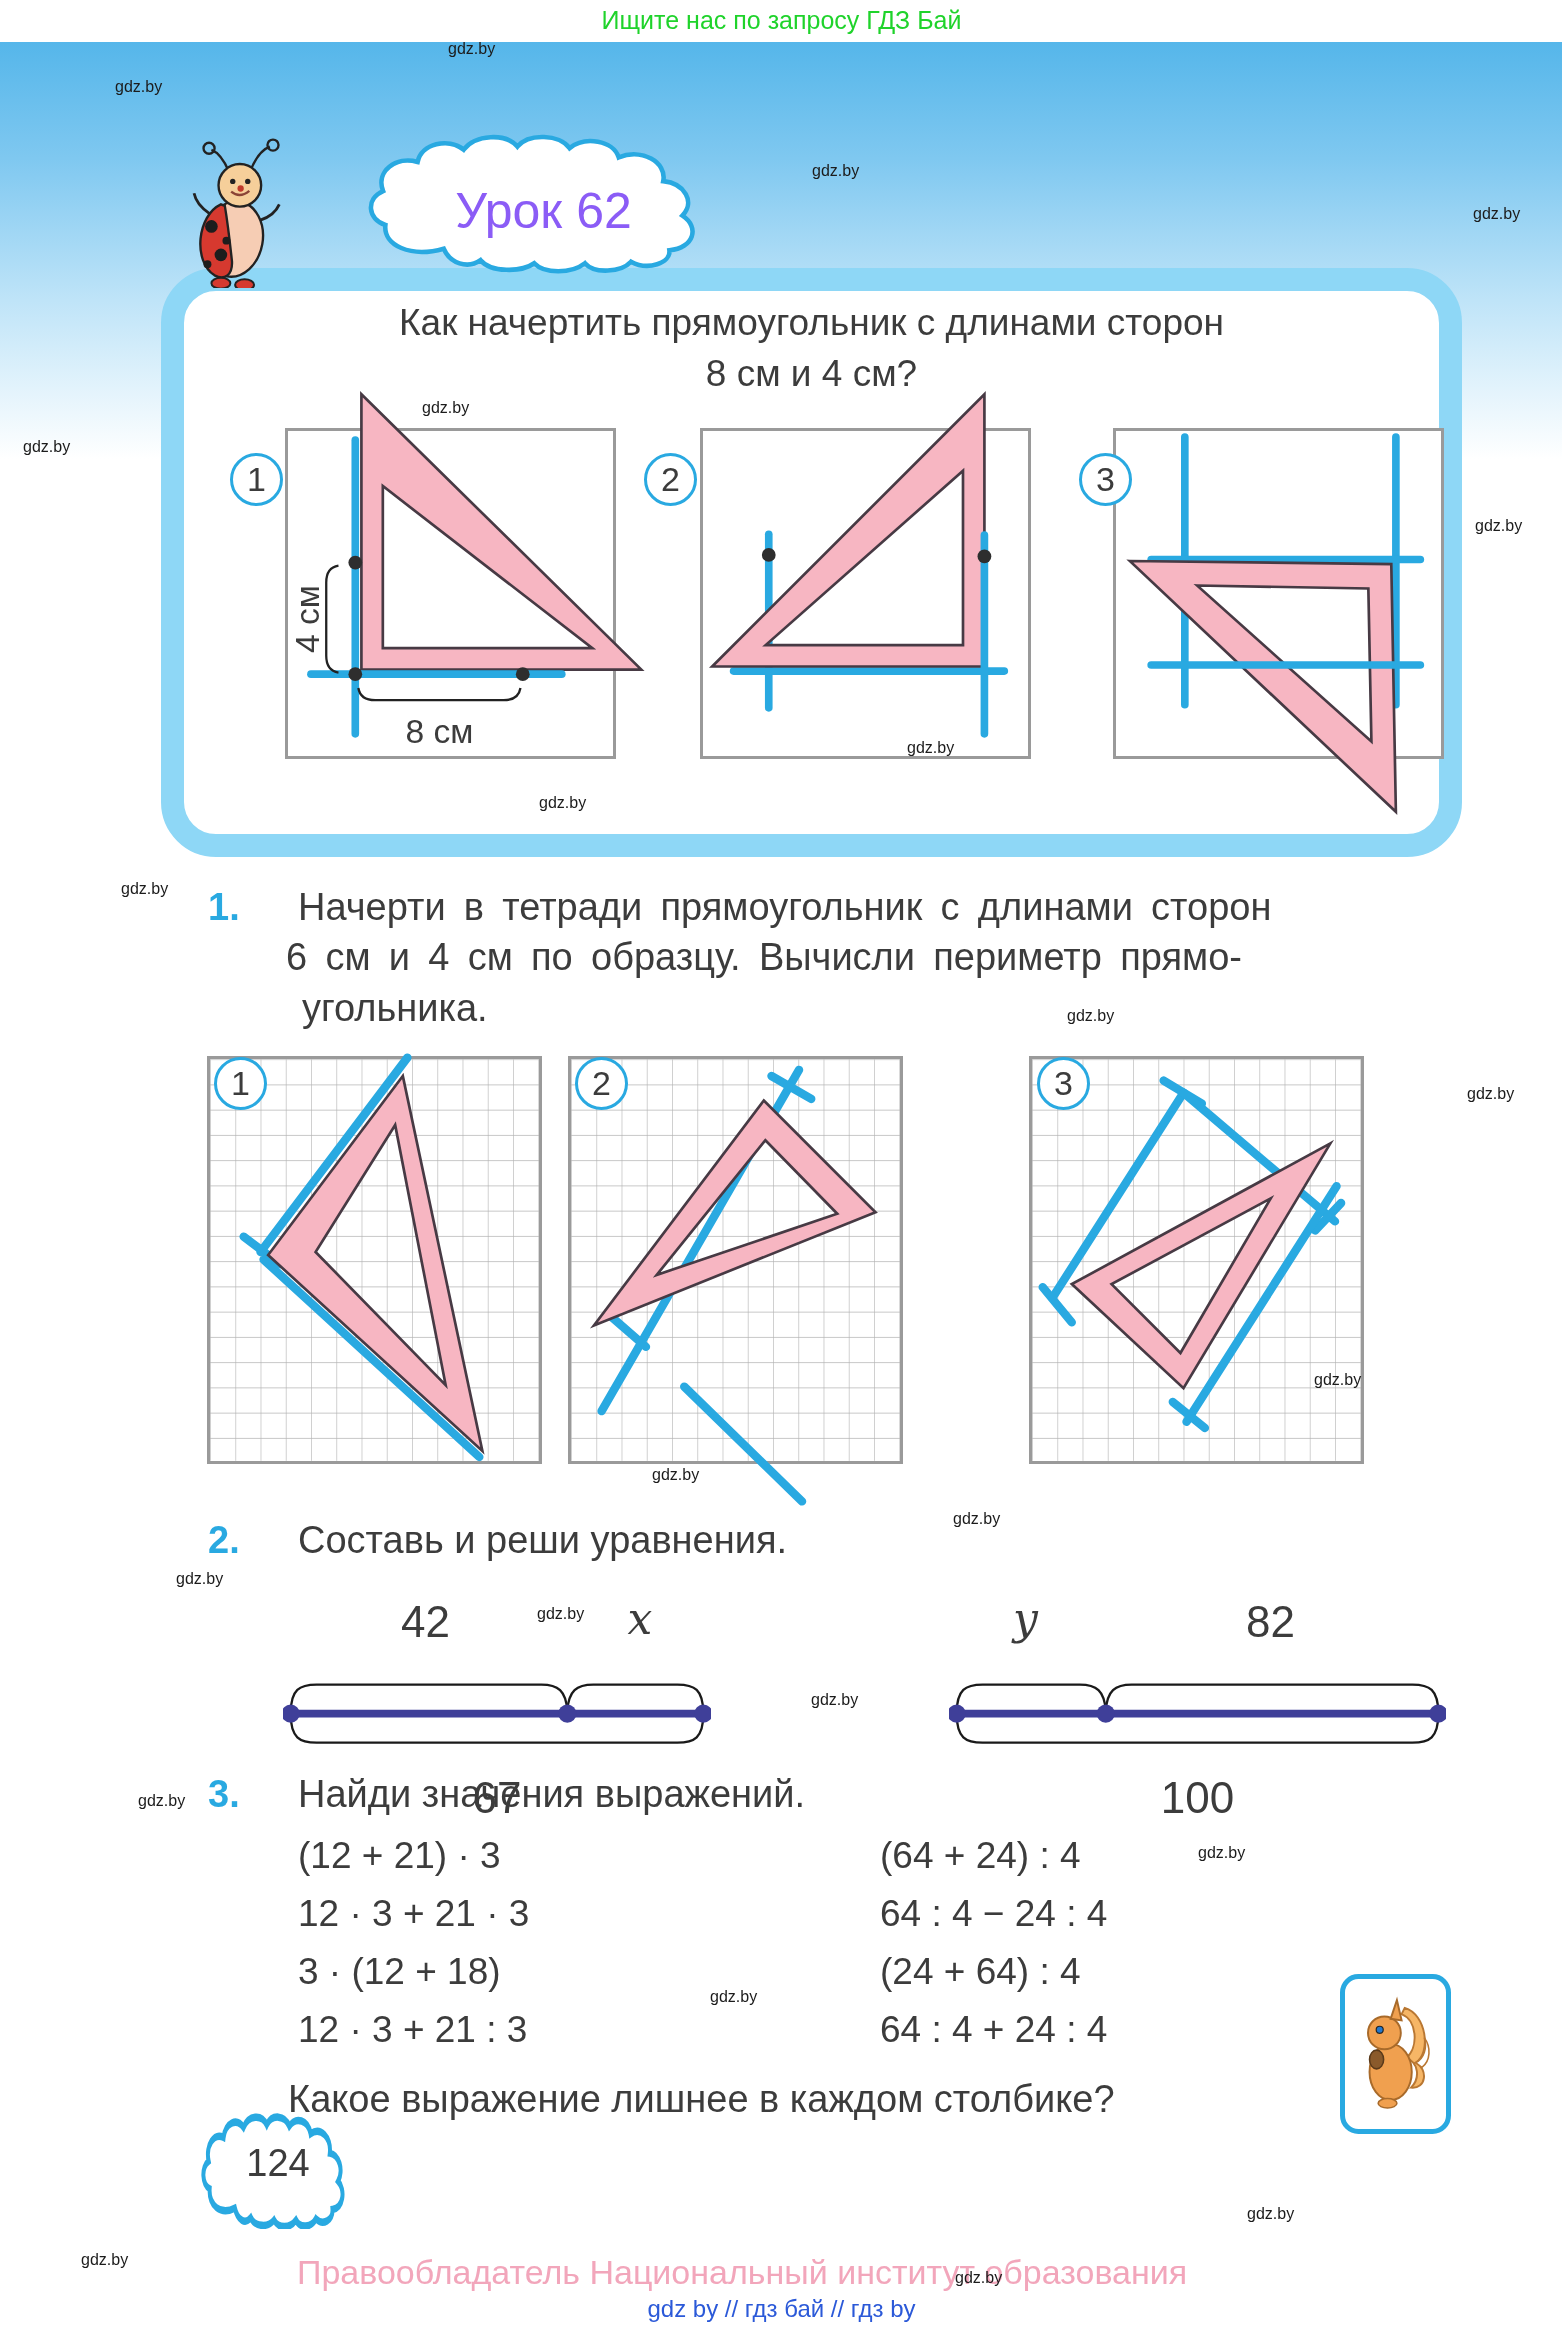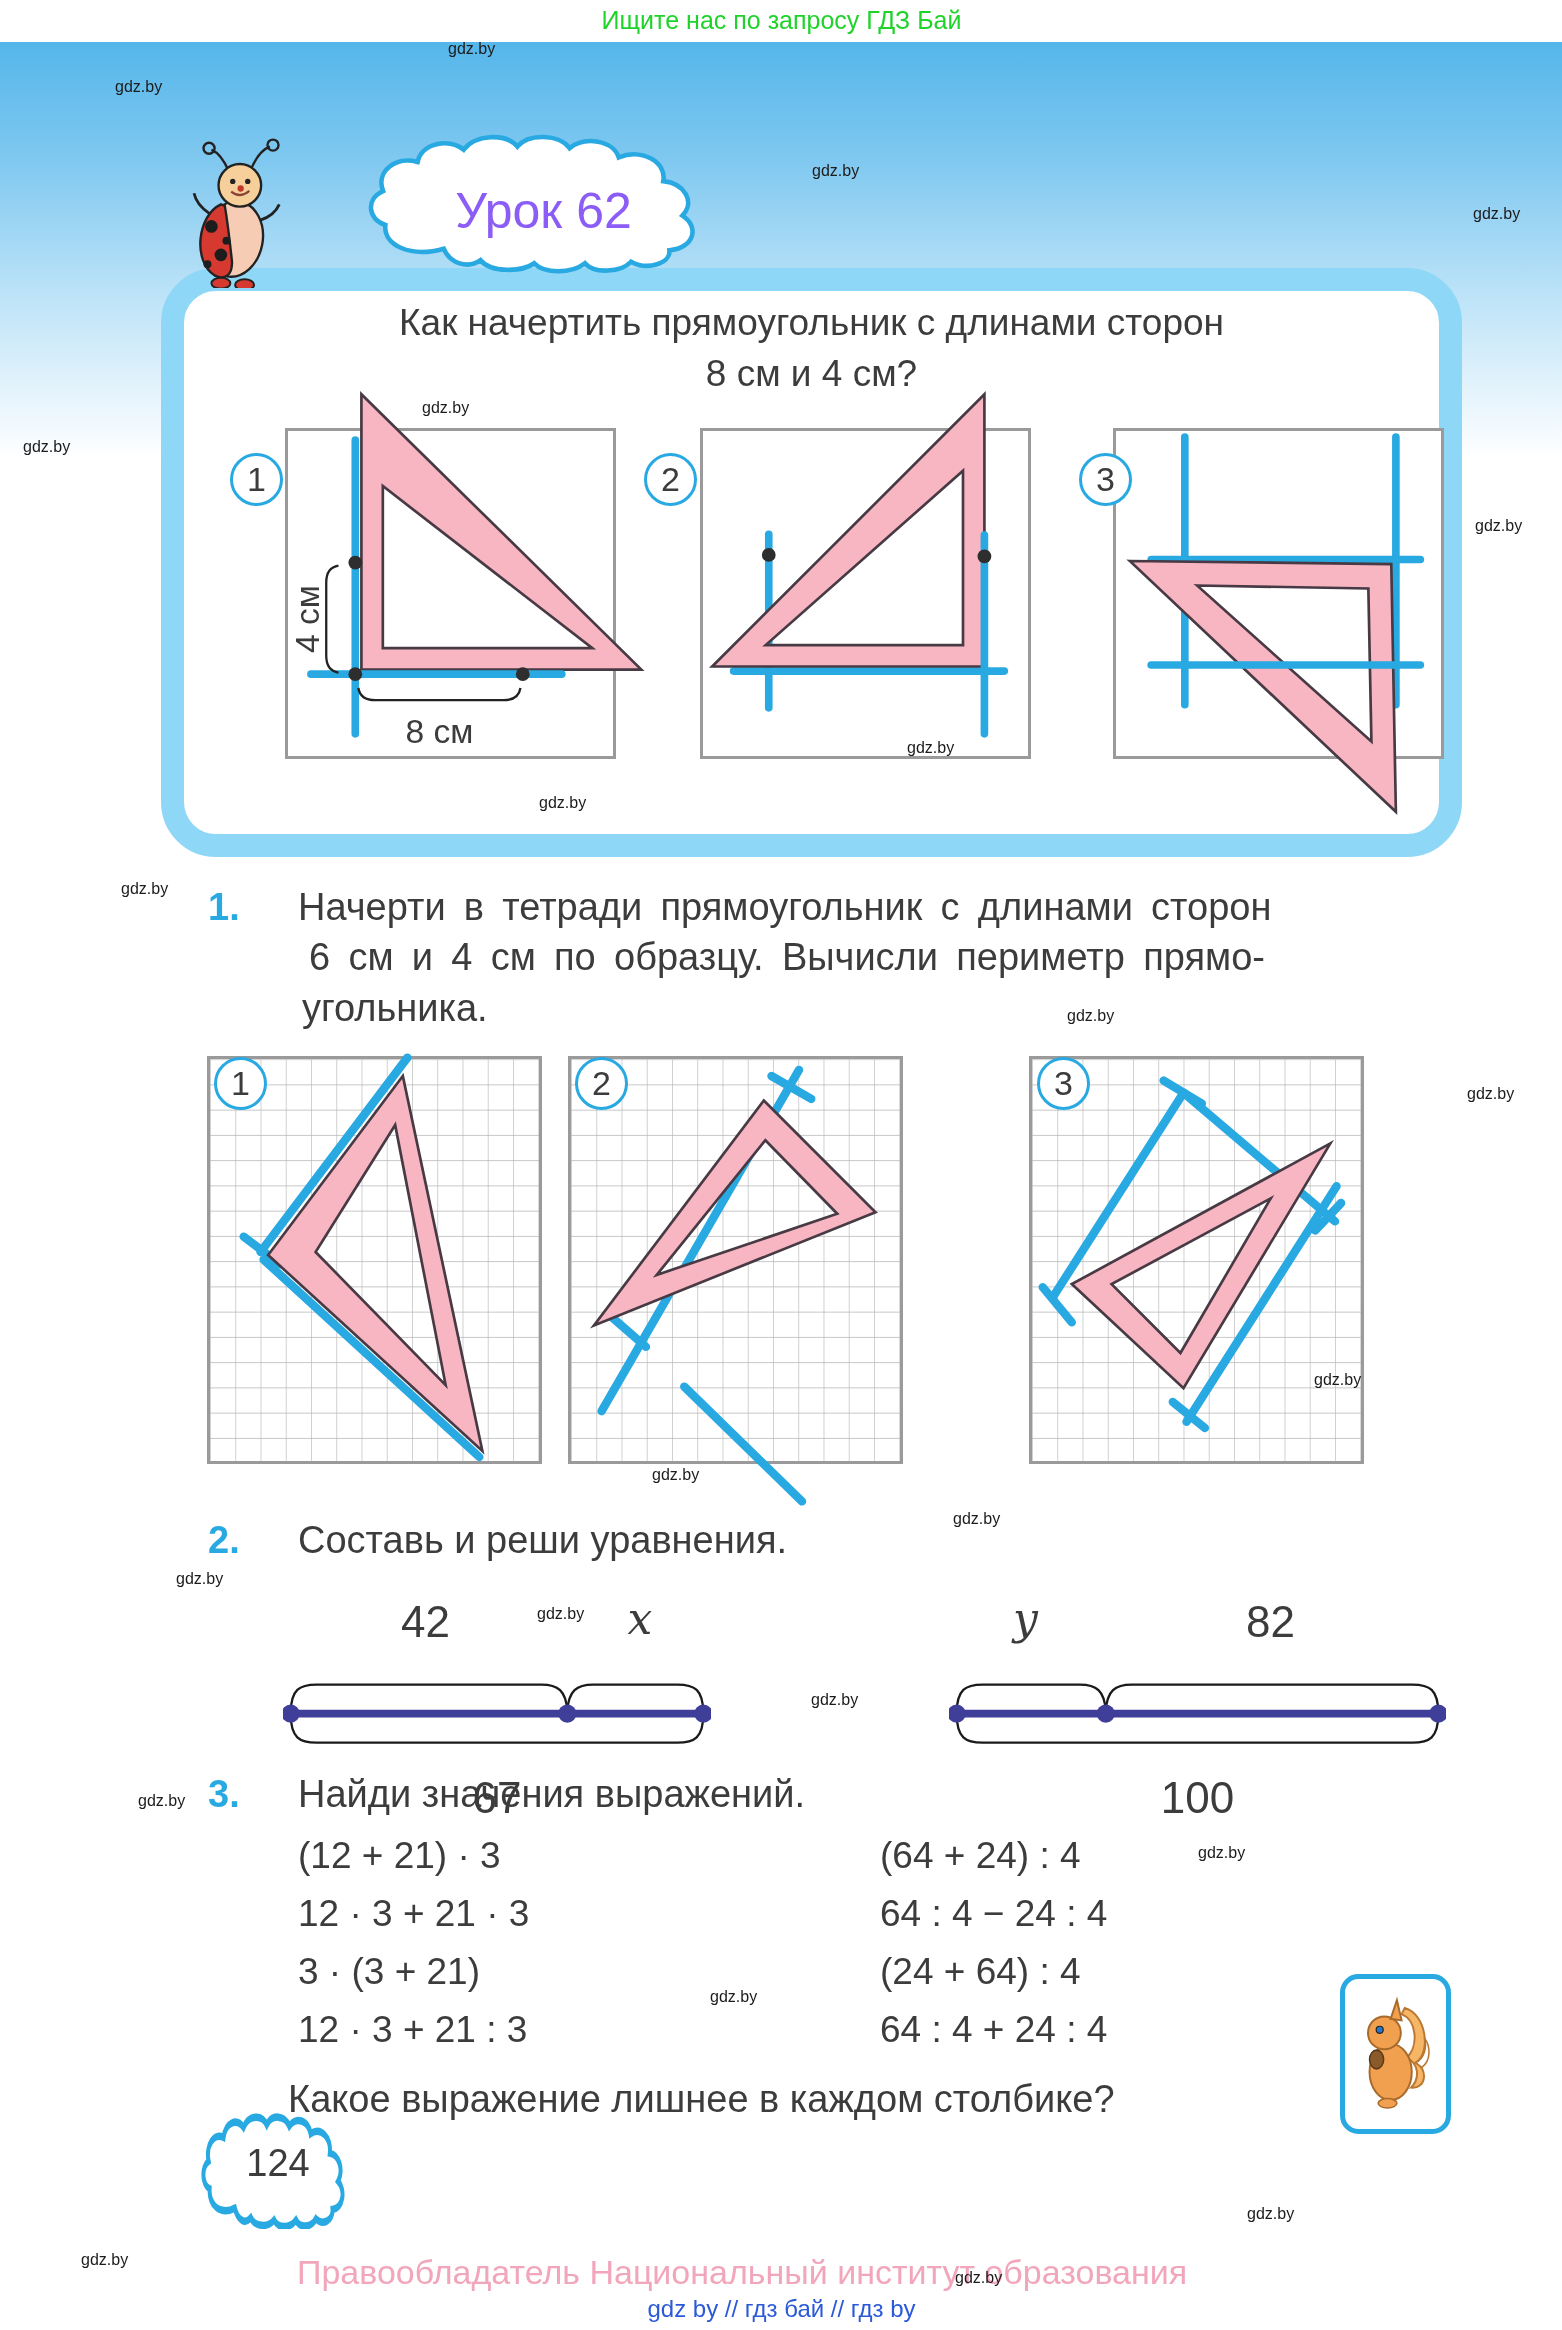--- a/index.html
+++ b/index.html
@@ -130,21 +130,21 @@
     <line x1="46" y1="306" x2="398" y2="306" stroke="#29a9e1" stroke-width="10" stroke-linecap="round"></line>
   </svg>
 </div>
 
 <div class="abs numcircle" style="left:230px;top:453px;">1</div>
 <div class="abs numcircle" style="left:644px;top:453px;">2</div>
 <div class="abs numcircle" style="left:1079px;top:453px;">3</div>
 
 <div class="abs tasknum" style="left:208px;top:886px;">1.</div>
 <div class="abs taskline" style="left:298px;top:886px;word-spacing:7.7px;">Начерти в тетради прямоугольник с длинами сторон</div>
-<div class="abs taskline" style="left:309px;top:936px;word-spacing:7.7px;">6 см и 4 см по образцу. Вычисли периметр прямо-</div>
+<div class="abs taskline" style="left:286px;top:936px;word-spacing:7.7px;">6 см и 4 см по образцу. Вычисли периметр прямо-</div>
 <div class="abs taskline" style="left:302px;top:987px;">угольника.</div>
 
 <div class="abs gpanel gp1">
   <svg width="329" height="402" viewBox="0 0 430 525">
     <defs>
         <pattern id="grid1" width="33" height="33" patternUnits="userSpaceOnUse">
       <path d="M33 0 H0 V33" fill="none" stroke="#b3b3b3" stroke-width="1.6"></path>
         </pattern>
       </defs>
     <rect x="0" y="0" width="430" height="525" fill="url(#grid1)"></rect>
@@ -221,21 +221,21 @@
   <circle cx="205" cy="62" r="12" fill="#3f3f99"></circle>
   <circle cx="640" cy="62" r="12" fill="#3f3f99"></circle>
 </svg>
 <div class="abs dlabel" style="left:949px;top:1773px;width:497px;">100</div>
 
 <div class="abs tasknum" style="left:208px;top:1773px;">3.</div>
 <div class="abs taskline" style="left:298px;top:1773px;">Найди значения выражений.</div>
 
 <div class="abs expr" style="left:298px;top:1835px;">(12 + 21) · 3</div>
 <div class="abs expr" style="left:298px;top:1893px;">12 · 3 + 21 · 3</div>
-<div class="abs expr" style="left:298px;top:1951px;">3 · (3 + 21)</div>
+<div class="abs expr" style="left:298px;top:1951px;">3 · (12 + 18)</div>
 <div class="abs expr" style="left:298px;top:2009px;">12 · 3 + 21 : 3</div>
 
 <div class="abs expr" style="left:880px;top:1835px;">(64 + 24) : 4</div>
 <div class="abs expr" style="left:880px;top:1893px;">64 : 4 − 24 : 4</div>
 <div class="abs expr" style="left:880px;top:1951px;">(24 + 64) : 4</div>
 <div class="abs expr" style="left:880px;top:2009px;">64 : 4 + 24 : 4</div>
 
 <div class="abs taskline" style="left:288px;top:2078px;">Какое выражение лишнее в каждом столбике?</div>
 
 <div class="abs squirrelbox"></div>

